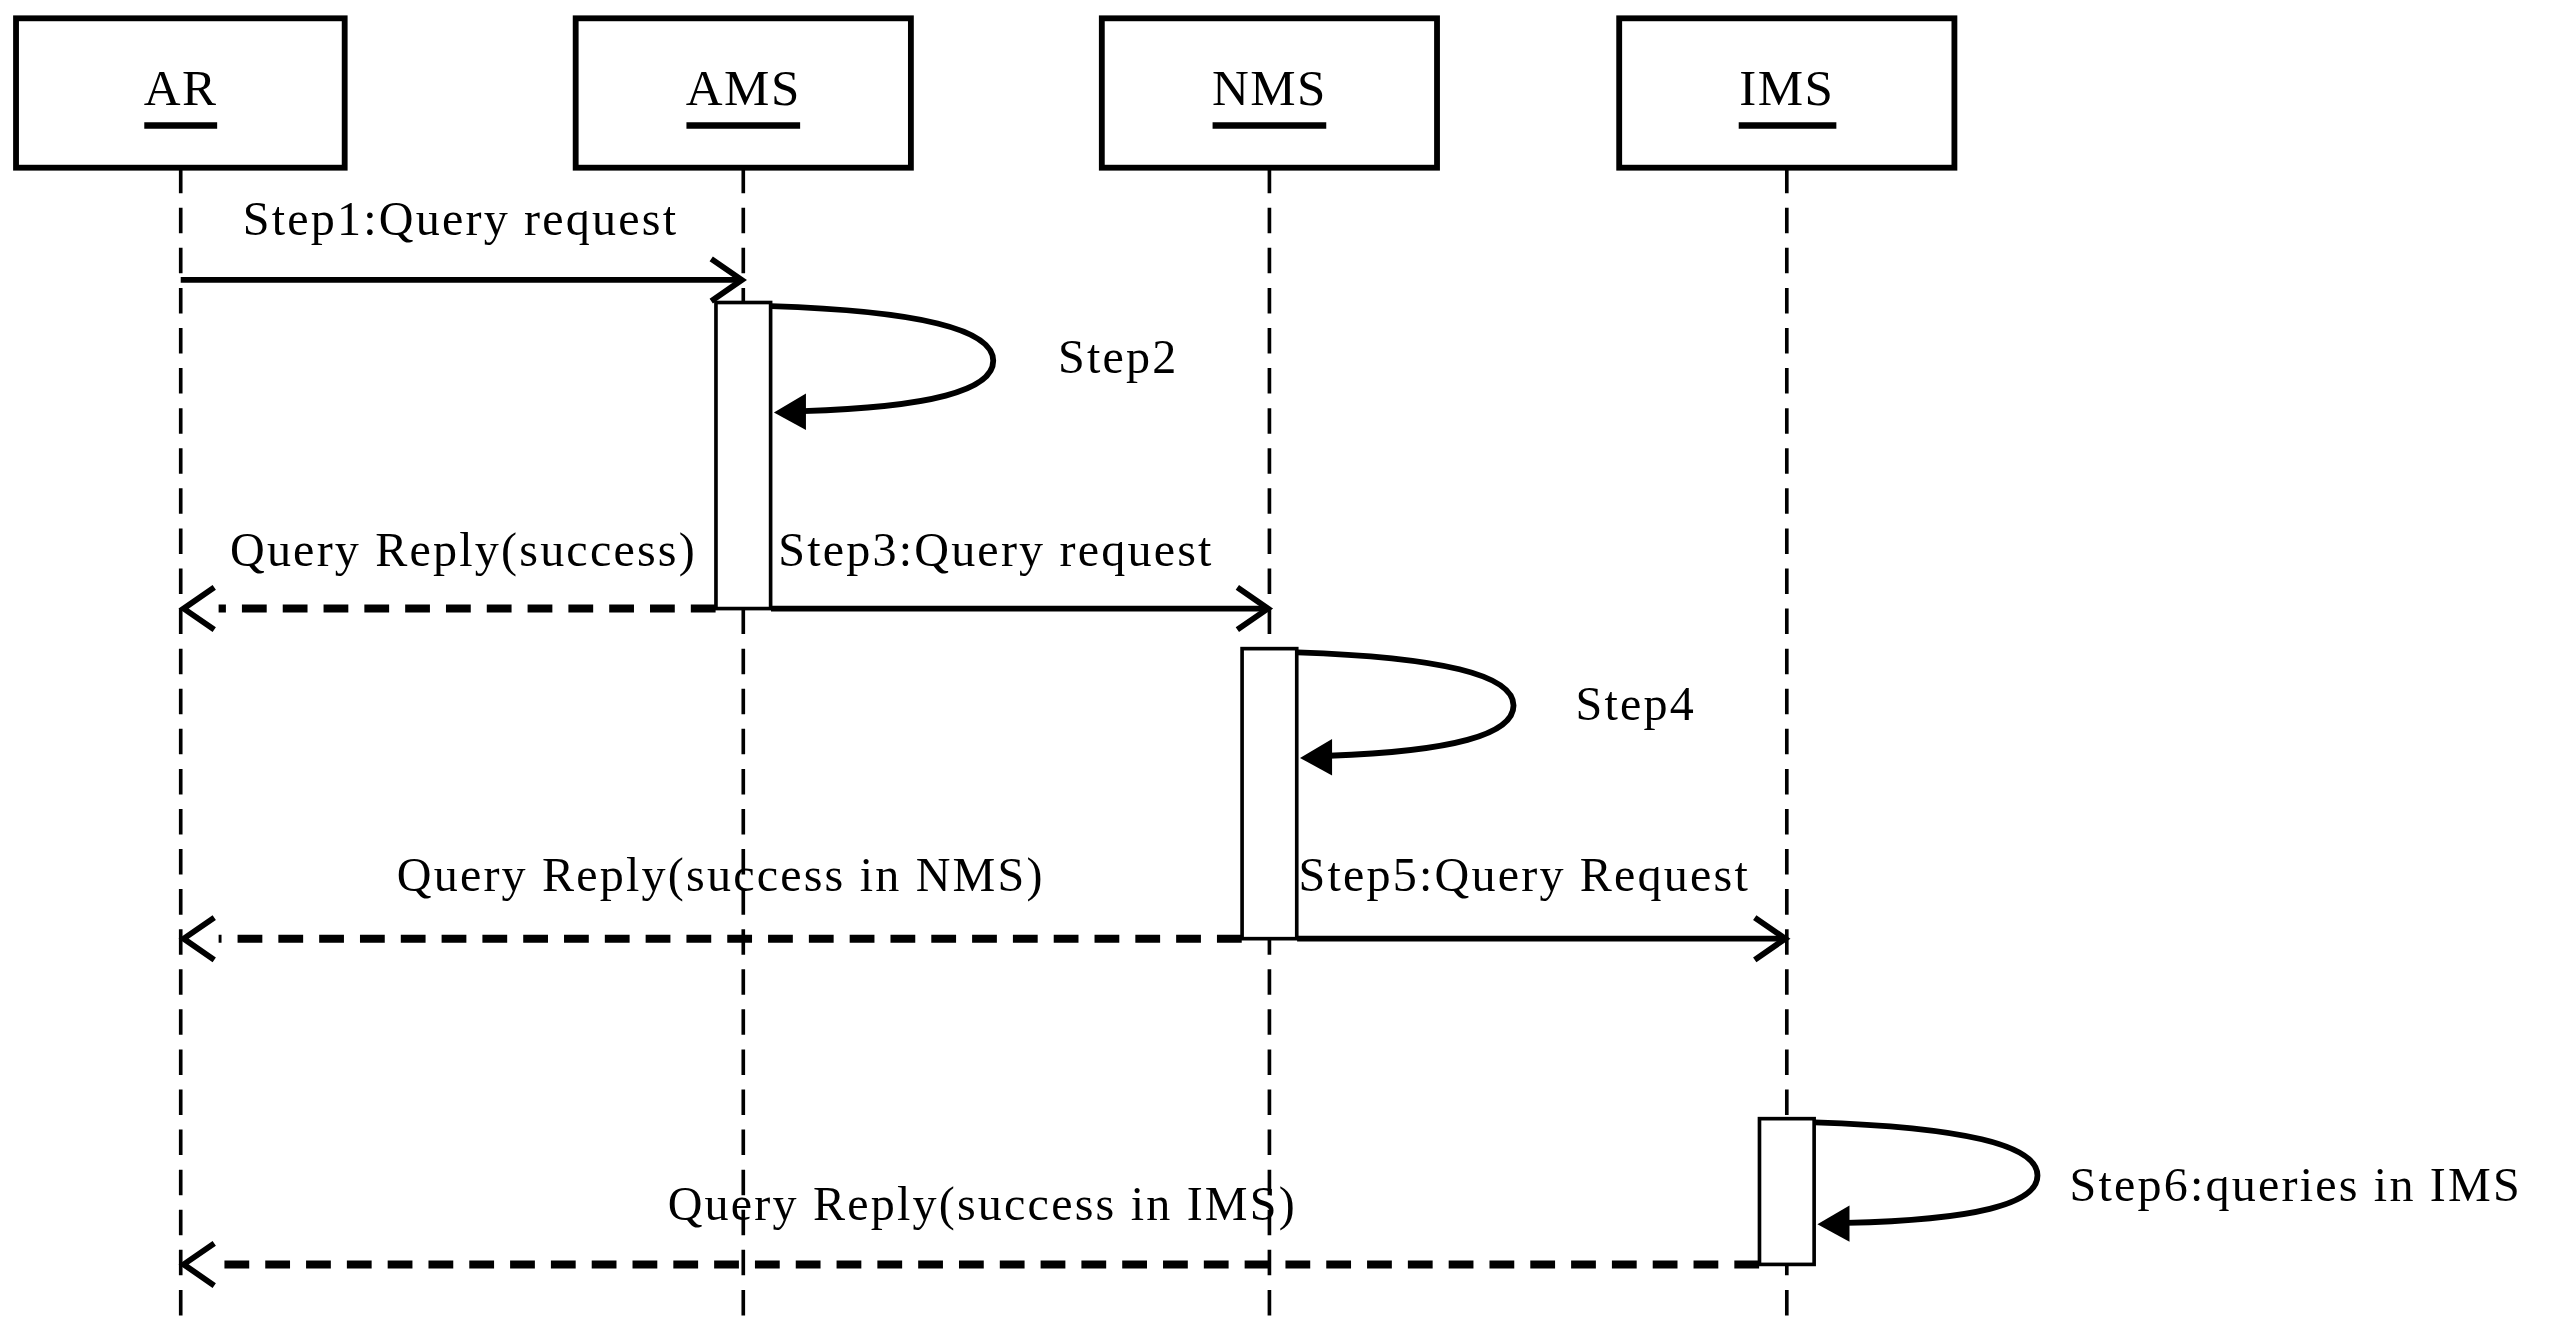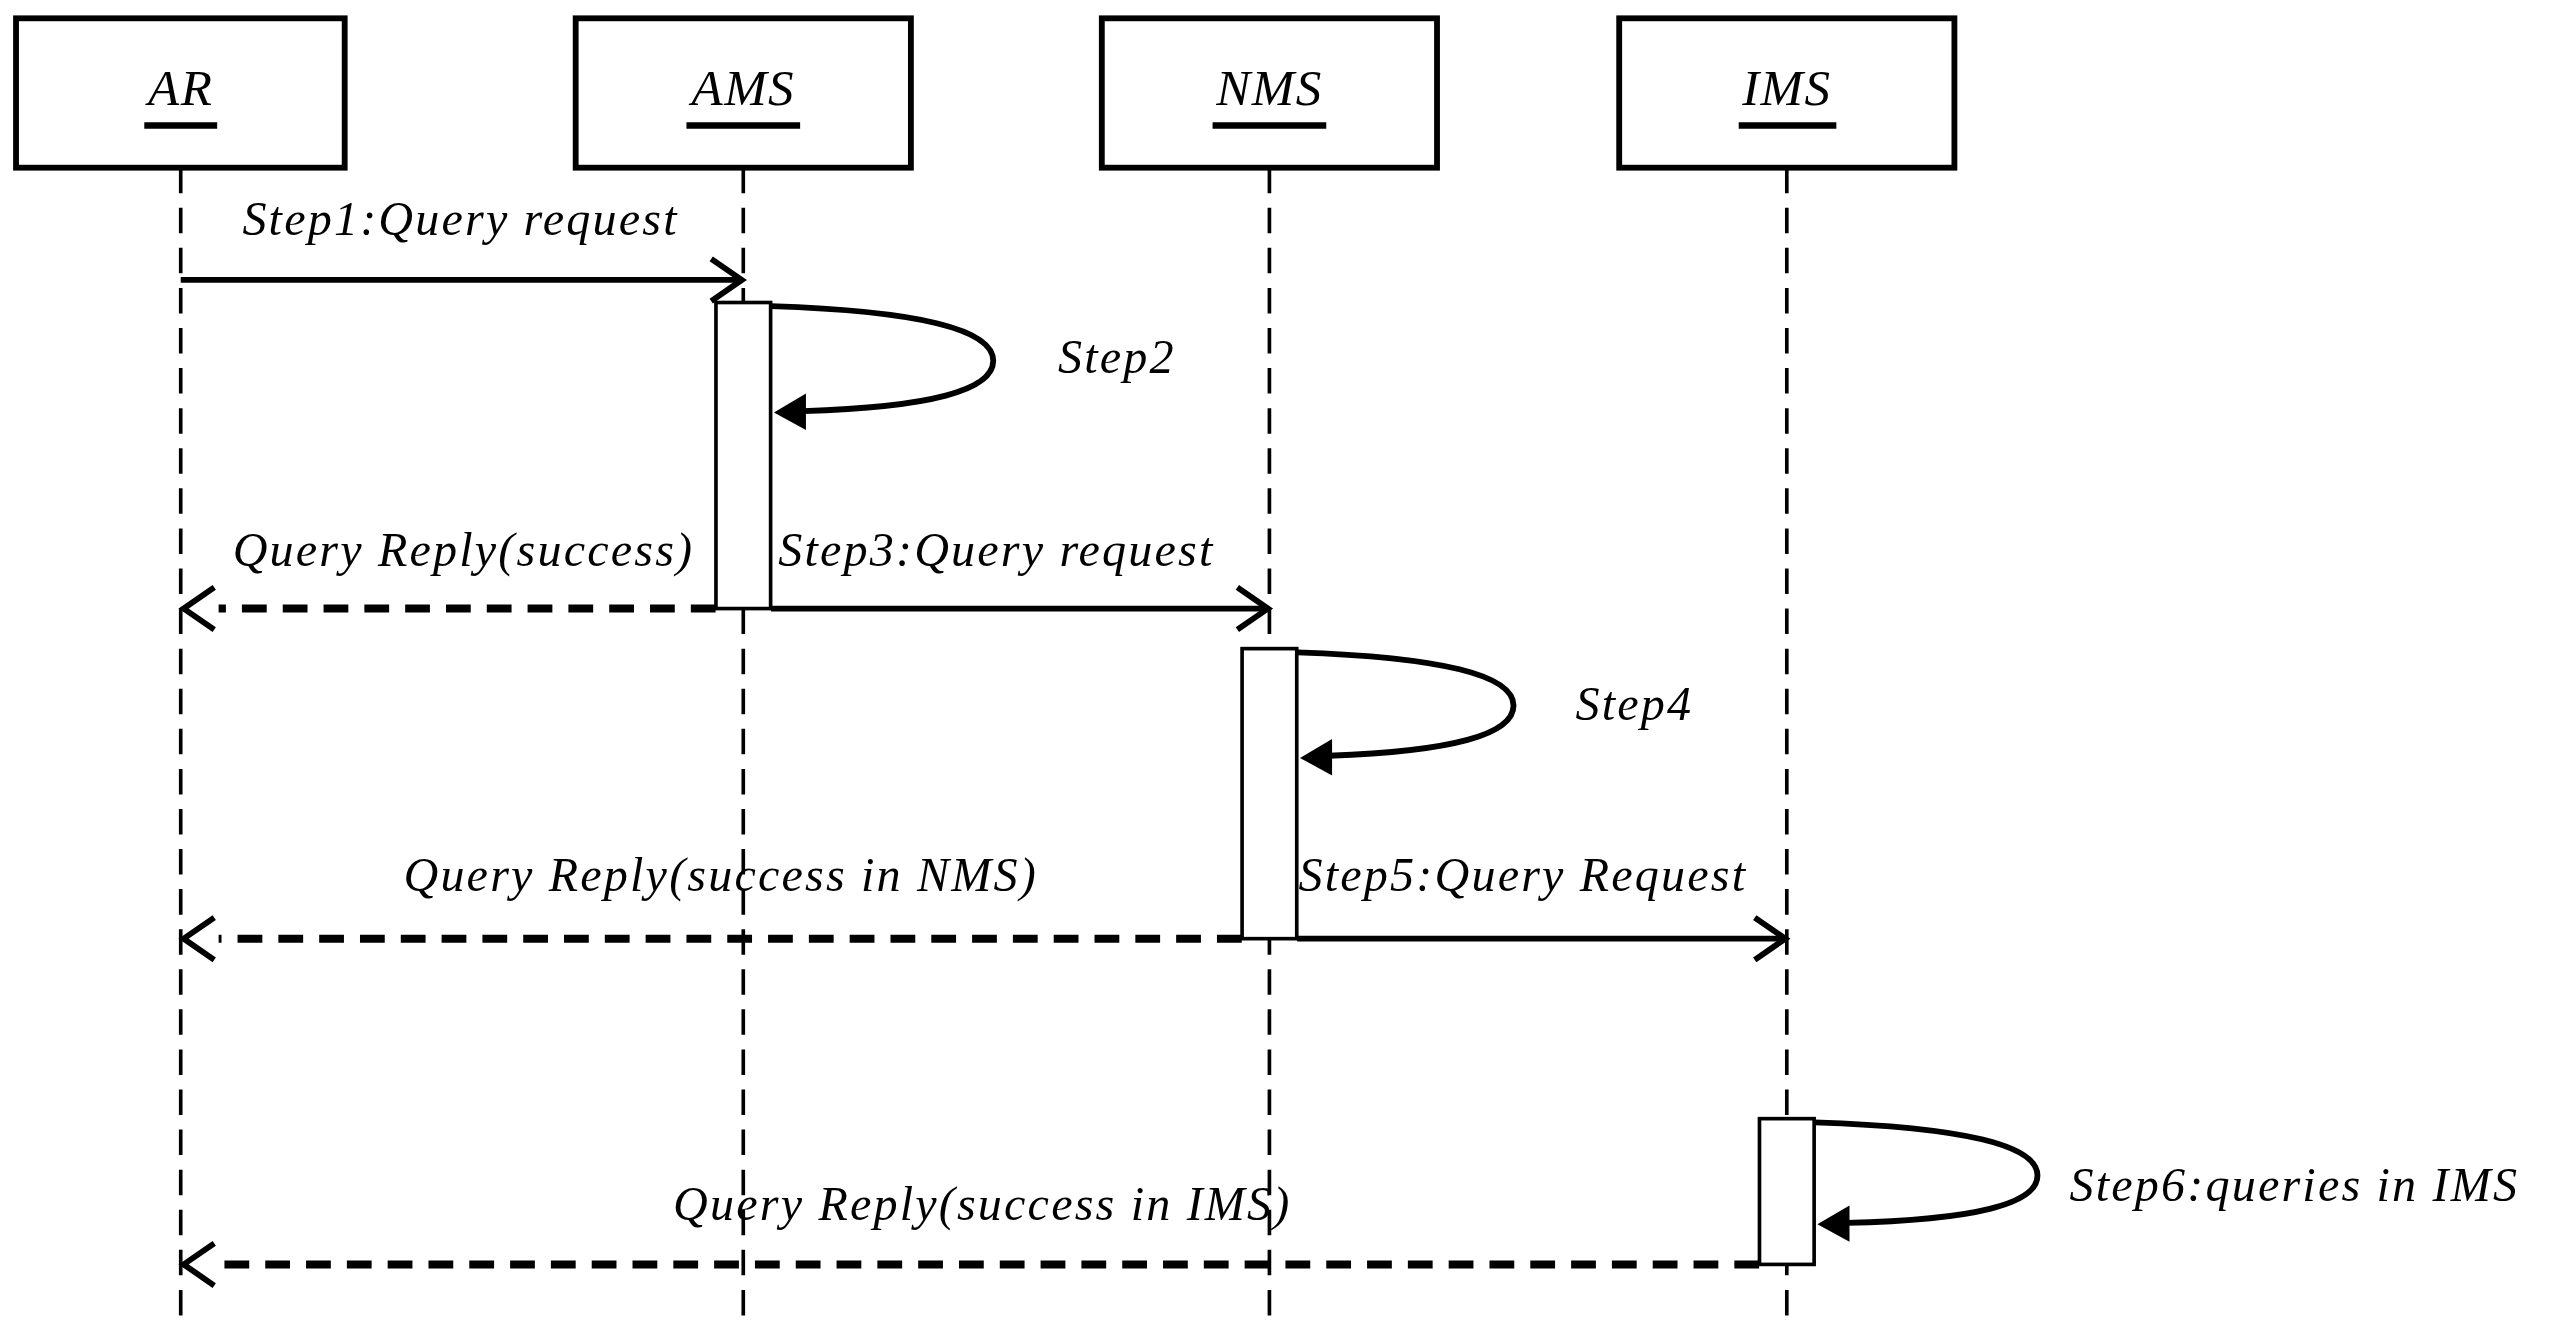--- a/index.html
+++ b/index.html
@@ -6,21 +6,20 @@
     margin: 0;
     padding: 0;
     background: #ffffff;
   }
   .diagram-wrap {
     position: relative;
     width: 2576px;
     height: 1333px;
     background: #ffffff;
     overflow: hidden;
-    font-style: italic;
   }
   svg {
     display: block;
   }
   .msg-text {
     font-family: "Liberation Serif", "DejaVu Serif", serif;
     font-size: 66px;
     letter-spacing: 3px;
     fill: #000000;
   }

